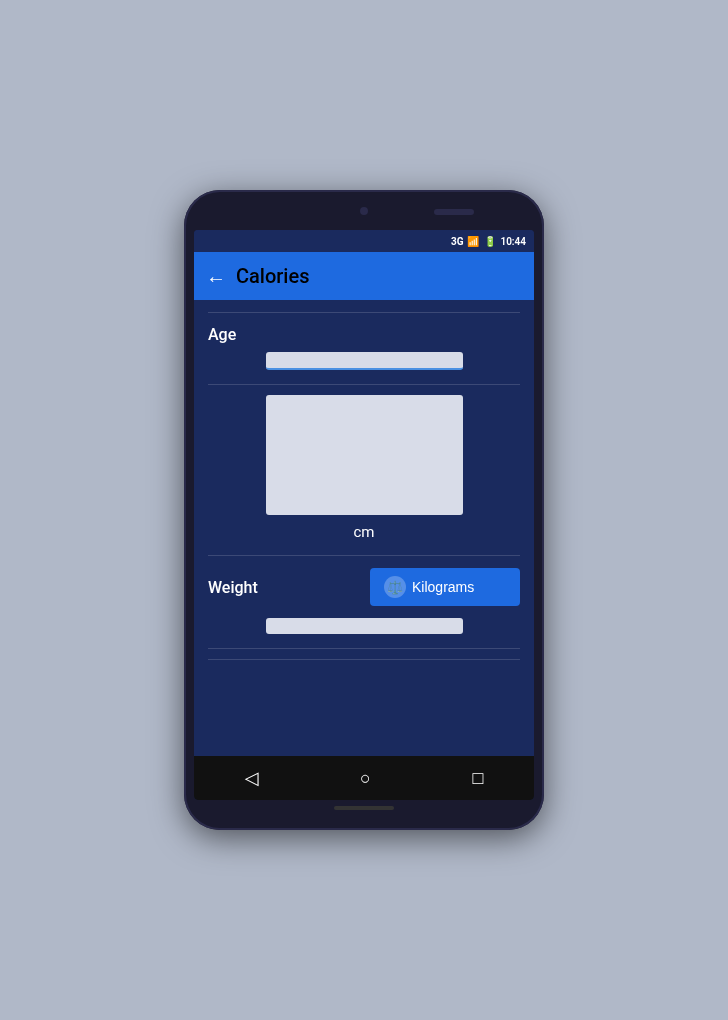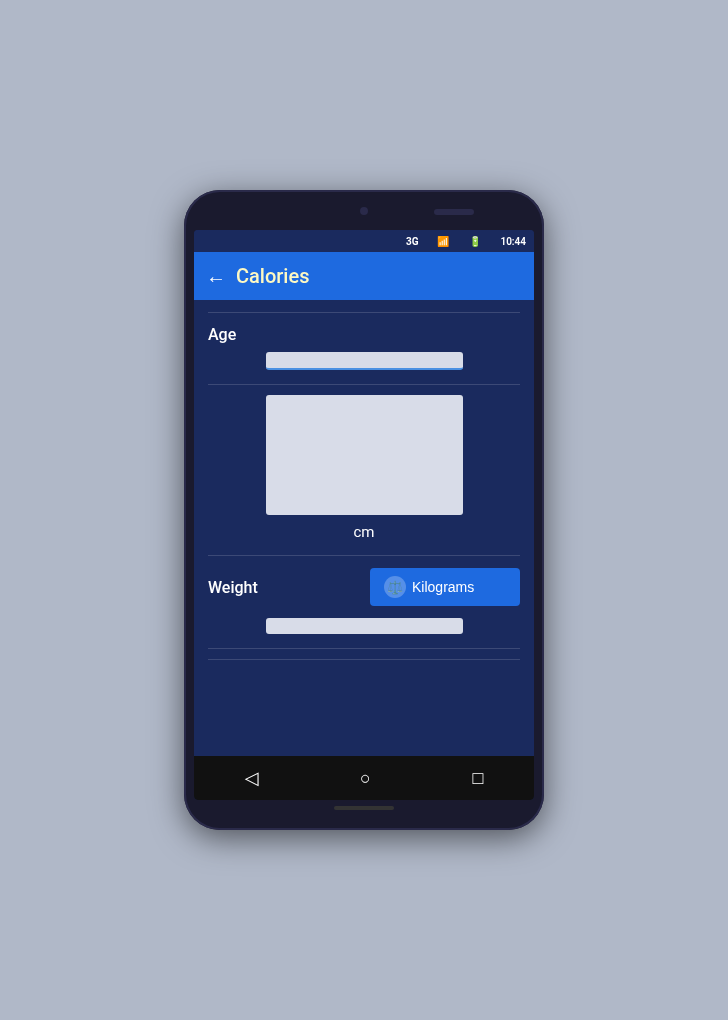--- a/index.html
+++ b/index.html
@@ -79,42 +79,42 @@
 
     .status-text {
       color: white;
       font-size: 10px;
       font-weight: 600;
     }
 
     .status-icons {
       display: flex;
       align-items: center;
-      gap: 19px;
+      gap: 4px;
       color: white;
       font-size: 9px;
     }
 
     .app-header {
       background: #1e6ae0;
       height: 48px;
       display: flex;
       align-items: center;
       padding: 0 12px;
       gap: 10px;
     }
 
     .header-back {
       color: white;
       font-size: 20px;
       font-weight: bold;
     }
 
     .header-title {
-      color: #fef9c3;
+      color: #000000;
       font-size: 20px;
       font-weight: 500;
     }
 
     .app-content {
       flex: 1;
       background: #1a2a5e;
       padding: 10px 14px;
       display: flex;
       flex-direction: column;

